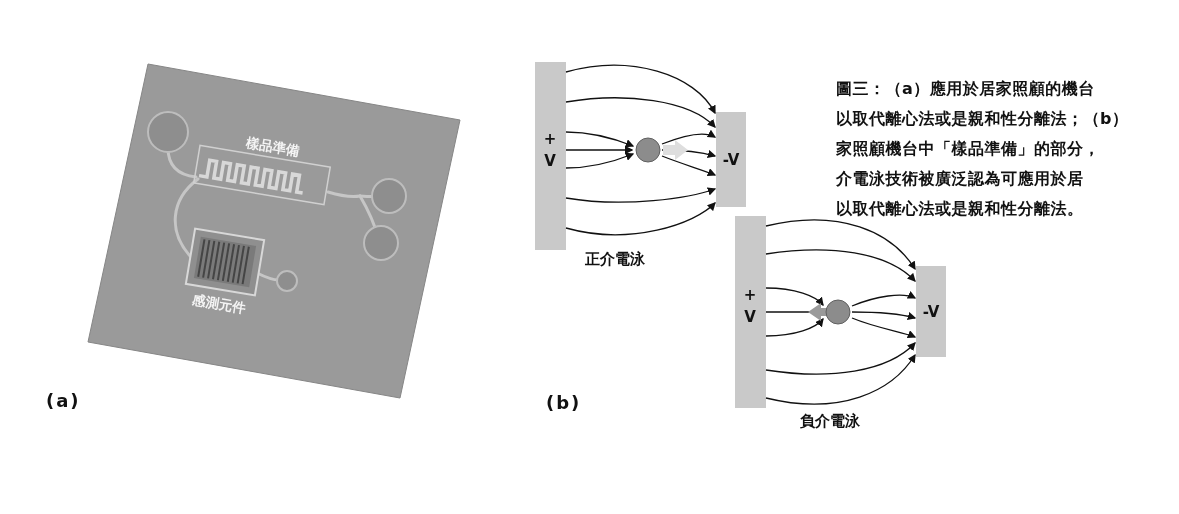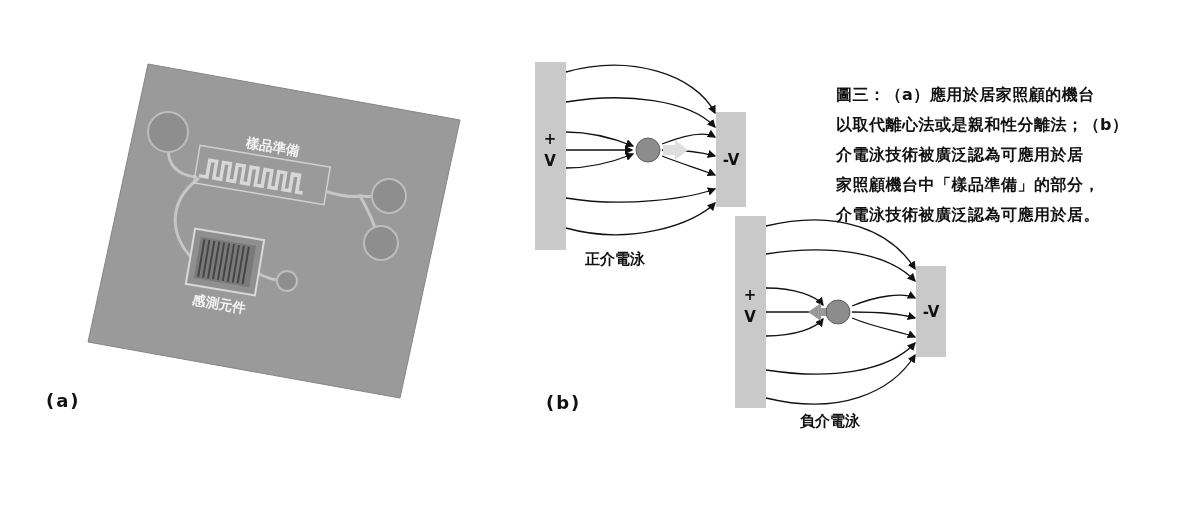--- a/index.html
+++ b/index.html
@@ -6,21 +6,21 @@
   .canvas{
     position:relative;width:1179px;height:514px;background:#ffffff;overflow:hidden;
     font-family:"DejaVu Sans","Liberation Sans",sans-serif;color:#111;
   }
   .abs{position:absolute}
   .panel-label{position:absolute;font-weight:bold;font-size:18px;letter-spacing:2px;color:#111}
   #panel-a-label{left:46px;top:390px}
   #panel-b-label{left:546px;top:392px}
   .caption{
     position:absolute;left:836px;top:74px;width:260px;
-    font-size:16px;font-weight:bold;line-height:30px;color:#111;letter-spacing:0.5px;margin-top:6px;
+    font-size:16px;font-weight:bold;line-height:30px;color:#111;letter-spacing:0.5px;
   }
   .caption div{white-space:nowrap}
   svg text{font-family:"DejaVu Sans","Liberation Sans",sans-serif;font-weight:bold;fill:#111}
   .electrode-label{font-size:15px}
   .dep-caption{font-size:15px}
   .chip-label{font-size:13.5px;fill:#f4f4f4}
 </style>
 </head>
 <body>
 
@@ -129,18 +129,18 @@
       <circle cx="318" cy="272" r="12" stroke="#606060" fill="#8c8c8c"></circle>
       <text x="310" y="386" text-anchor="middle" class="dep-caption">負介電泳</text>
     </g>
   </svg>
 
   <div id="panel-b-label" class="panel-label">(b)</div>
 
   <div class="caption">
     <div>圖三：（a）應用於居家照顧的機台</div>
     <div>以取代離心法或是親和性分離法；（b）</div>
+    <div>家照顧機台中「樣品準備」的部分，</div>
     <div>介電泳技術被廣泛認為可應用於居</div>
-    <div>家照顧機台中「樣品準備」的部分，</div>
-    <div>介電泳技術被廣泛認為可應用於居。</div>
+    <div>以取代離心法或是親和性分離法。</div>
   </div>
 
 </div>
 
 </body></html>

